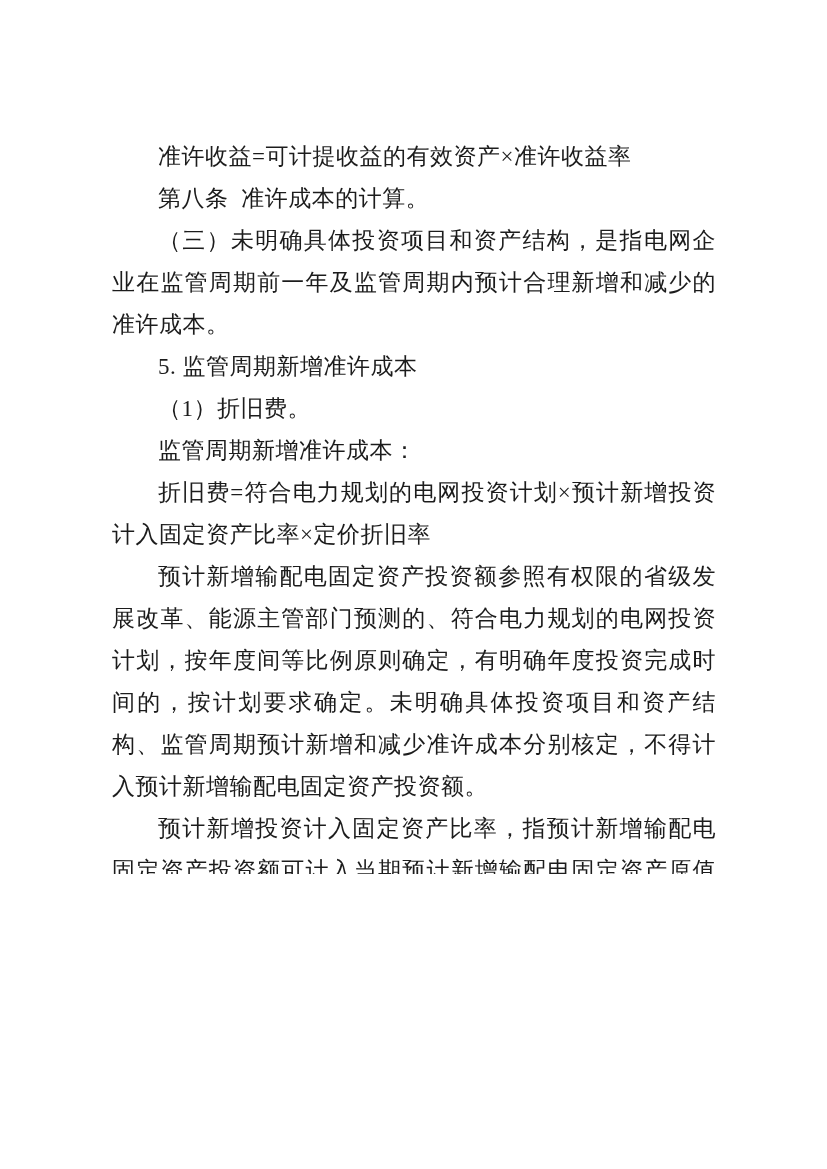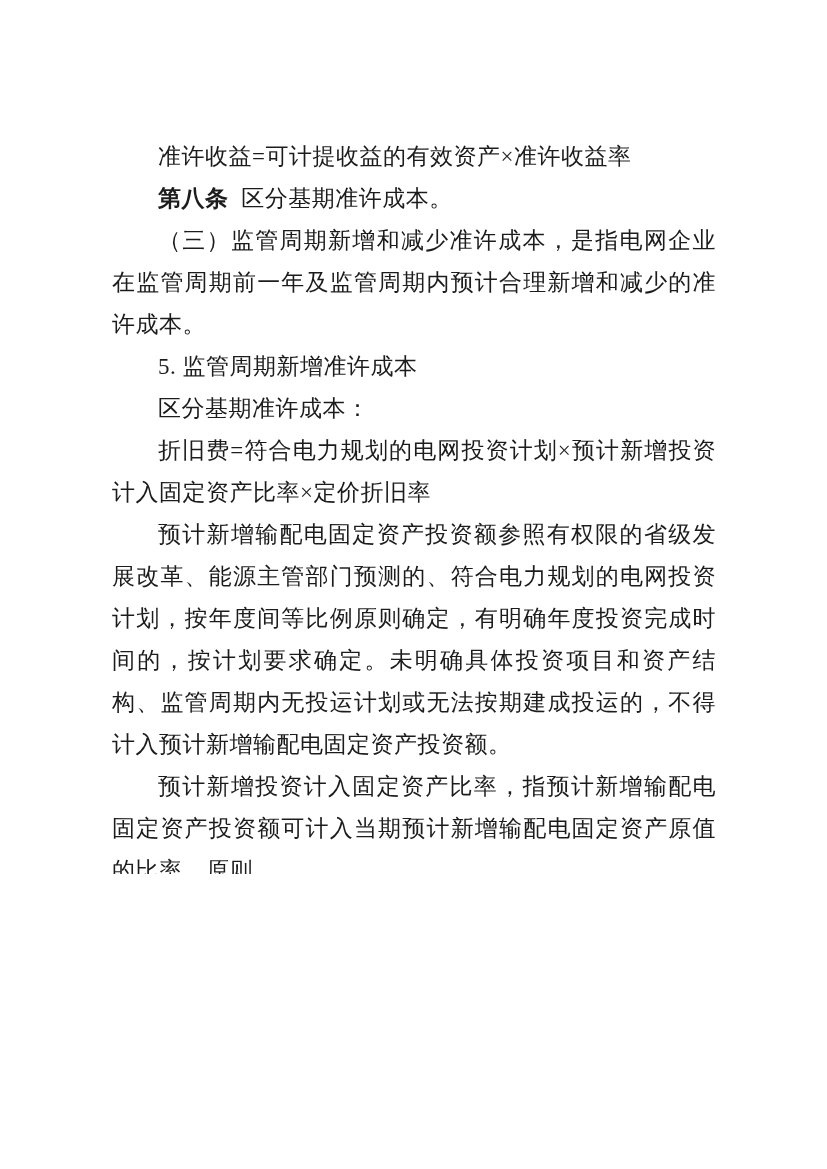--- a/index.html
+++ b/index.html
@@ -20,21 +20,21 @@
     width: 604px;
     font-size: 23px;
     line-height: 42px;
     text-align: justify;
     letter-spacing: 0.5px;
   }
   .para {
     text-indent: 2em;
   }
   .para .lead-bold {
-    font-weight: 700;
+    font-weight: 400;
     margin-right: 0.55em;
   }
   .page-number {
     position: absolute;
     top: 1038px;
     left: 626px;
     font-size: 21px;
     letter-spacing: 3px;
     color: #1c1c1c;
     white-space: nowrap;
@@ -42,34 +42,35 @@
 </style>
 </head>
 <body>
 
 <div class="page">
   <div class="content">
 
     <p class="para">准许收益=可计提收益的有效资产×准许收益率</p>
 
     <p class="para">
-      <span class="lead-bold">第八条</span><span>区分基期准许成本。</span>
+      <span class="lead-bold">第八条</span><span>准许成本的计算。</span>
     </p>
 
 
 
-    <p class="para">（三）监管周期新增和减少准许成本，是指电网企业在监管周期前一年及监管周期内预计合理新增和减少的准许成本。</p>
+    <p class="para">（三）未明确具体投资项目和资产结构，是指电网企业在监管周期前一年及监管周期内预计合理新增和减少的准许成本。</p>
 
     <p class="para">5. 监管周期新增准许成本</p>
 
+    <p class="para">（1）折旧费。</p>
 
-    <p class="para">区分基期准许成本：</p>
+    <p class="para">监管周期新增准许成本：</p>
 
     <p class="para">折旧费=符合电力规划的电网投资计划×预计新增投资计入固定资产比率×定价折旧率</p>
 
-    <p class="para">预计新增输配电固定资产投资额参照有权限的省级发展改革、能源主管部门预测的、符合电力规划的电网投资计划，按年度间等比例原则确定，有明确年度投资完成时间的，按计划要求确定。未明确具体投资项目和资产结构、监管周期内无投运计划或无法按期建成投运的，不得计入预计新增输配电固定资产投资额。</p>
+    <p class="para">预计新增输配电固定资产投资额参照有权限的省级发展改革、能源主管部门预测的、符合电力规划的电网投资计划，按年度间等比例原则确定，有明确年度投资完成时间的，按计划要求确定。未明确具体投资项目和资产结构、监管周期预计新增和减少准许成本分别核定，不得计入预计新增输配电固定资产投资额。</p>
 
     <p class="para">预计新增投资计入固定资产比率，指预计新增输配电固定资产投资额可计入当期预计新增输配电固定资产原值的比率，原则</p>
 
   </div>
 
   <div class="page-number">— 5 —</div>
 </div>
 
 </body></html>

